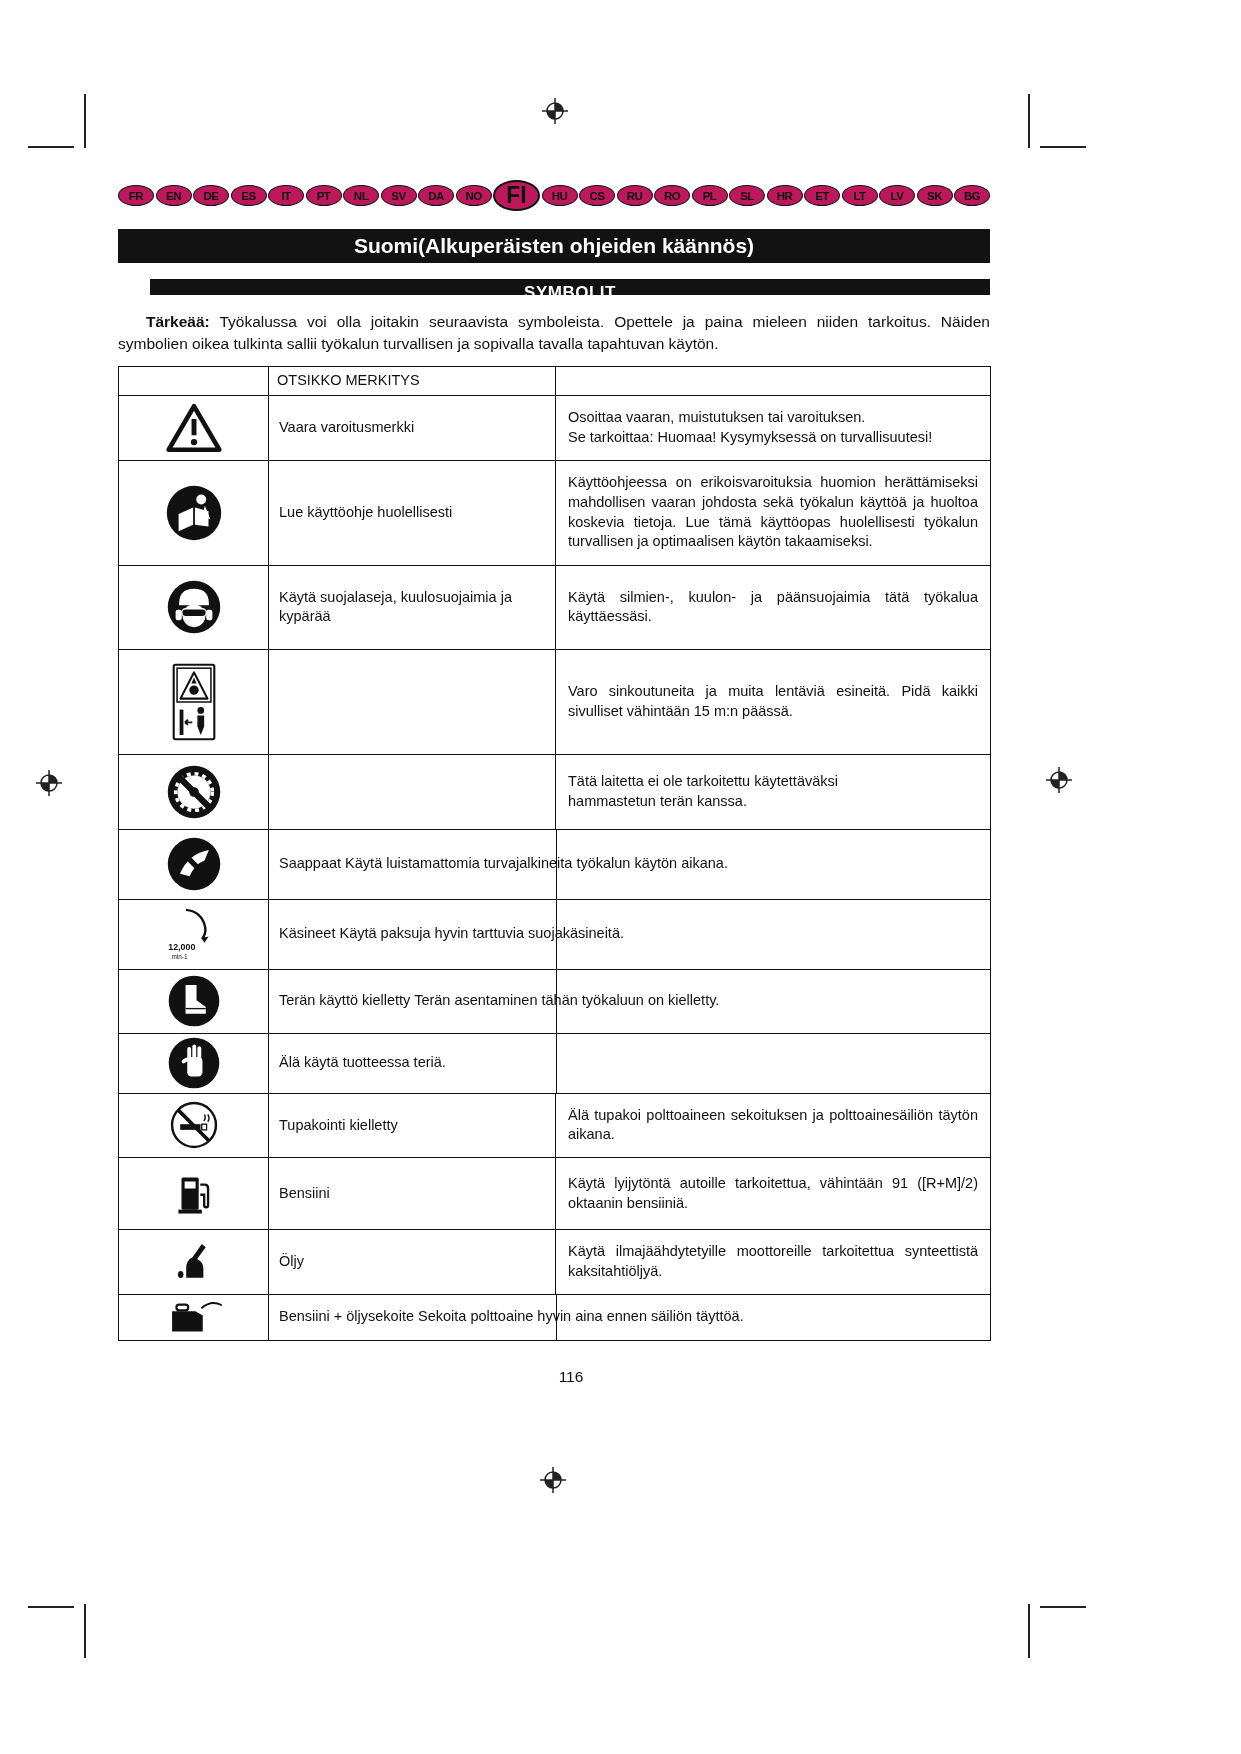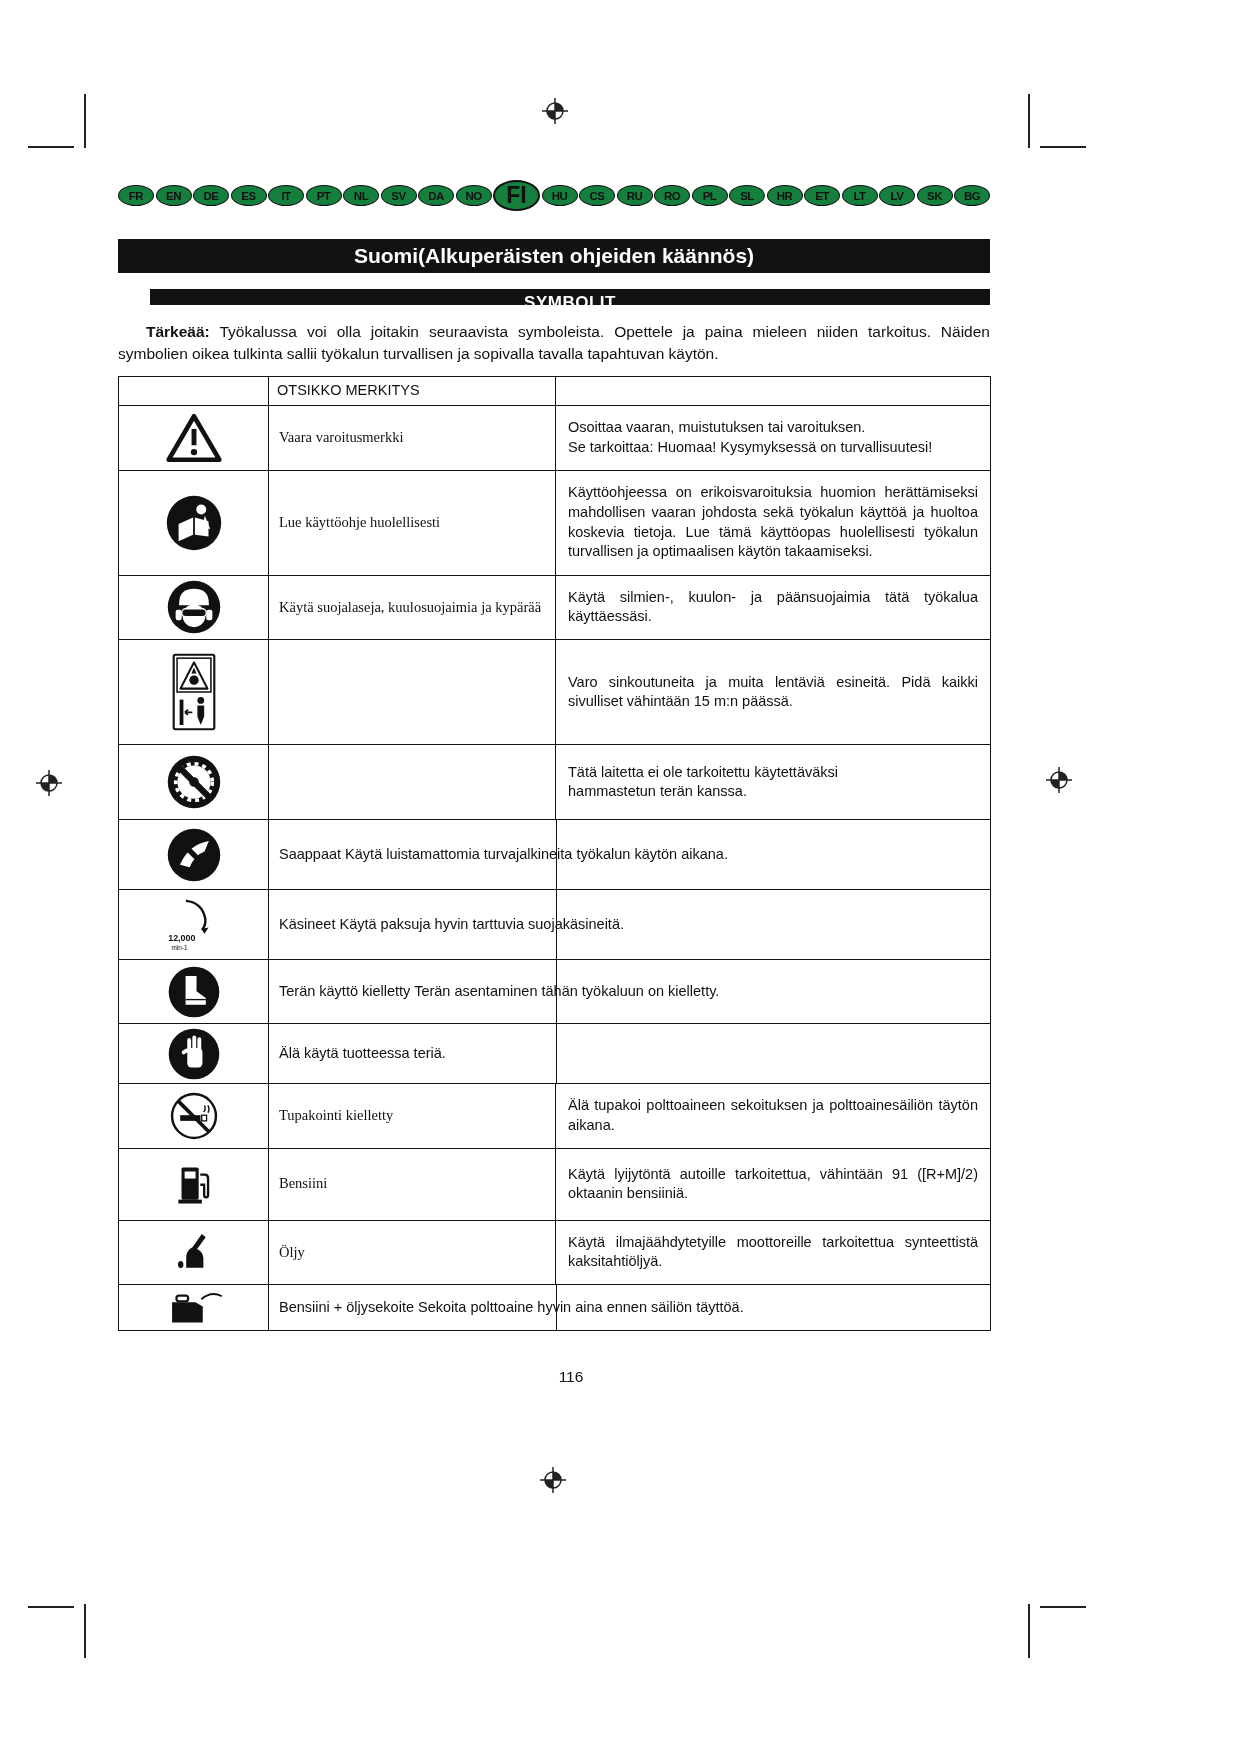--- a/index.html
+++ b/index.html
@@ -12,35 +12,35 @@
   .crop{position:absolute;background:#222;}
   .regmark{position:absolute;}
   
   .content{position:absolute;left:118px;top:180px;width:872px;}
   
   .lang-row{display:flex;align-items:center;justify-content:space-between;width:100%;}
   .lang-badge{
     display:inline-flex;align-items:center;justify-content:center;
     width:36px;height:21px;border:1.8px solid #111;border-radius:50%;
     font-weight:bold;font-size:11.5px;letter-spacing:-0.5px;flex:0 0 auto;
-    box-sizing:border-box;background:#15803d;
+    box-sizing:border-box;background:#be185d;
   }
   .lang-badge.active{width:47px;height:31px;font-size:23px;border-width:2.6px;letter-spacing:0;}
   
   .banner{background:#121212;color:#fff;text-align:center;font-weight:bold;}
-  .title-banner{margin-top:28px;height:34px;line-height:34px;font-size:21px;}
+  .title-banner{margin-top:18px;height:34px;line-height:34px;font-size:21px;}
   .section-banner{margin-top:16px;height:16px;line-height:28px;font-size:17px;letter-spacing:0.5px;margin-left:32px;}
   
   .intro{margin:16px 0 0 0;font-size:15.5px;line-height:1.4;text-align:justify;}
   .intro b{font-weight:bold;margin-left:28px;}
   
   table.sym{border-collapse:collapse;width:872px;margin-top:12px;table-layout:fixed;}
   table.sym td{border:1.4px solid #111;vertical-align:middle;font-size:14.5px;line-height:1.35;box-sizing:border-box;}
   td.icon-cell{text-align:center;}
-  td.title-cell{padding:22px 10px;font-family:Liberation Serif, serif;}
+  td.title-cell{padding:22px 10px;}
   td.desc-cell{padding:6px 12px;text-align:justify;white-space:pre-line;}
   td.head-cell{padding:4px 8px;font-size:14.5px;}
   td.span-cell{
     padding:6px 10px;
     background-image:linear-gradient(#111,#111);
     background-repeat:no-repeat;background-size:1.4px 100%;
     background-position:287px 0;background-origin:border-box;margin-top:8px;
   }
   .page-number{position:absolute;left:546px;top:1368px;width:50px;text-align:center;font-size:15.5px;}
   svg{display:block;margin:0 auto;}

